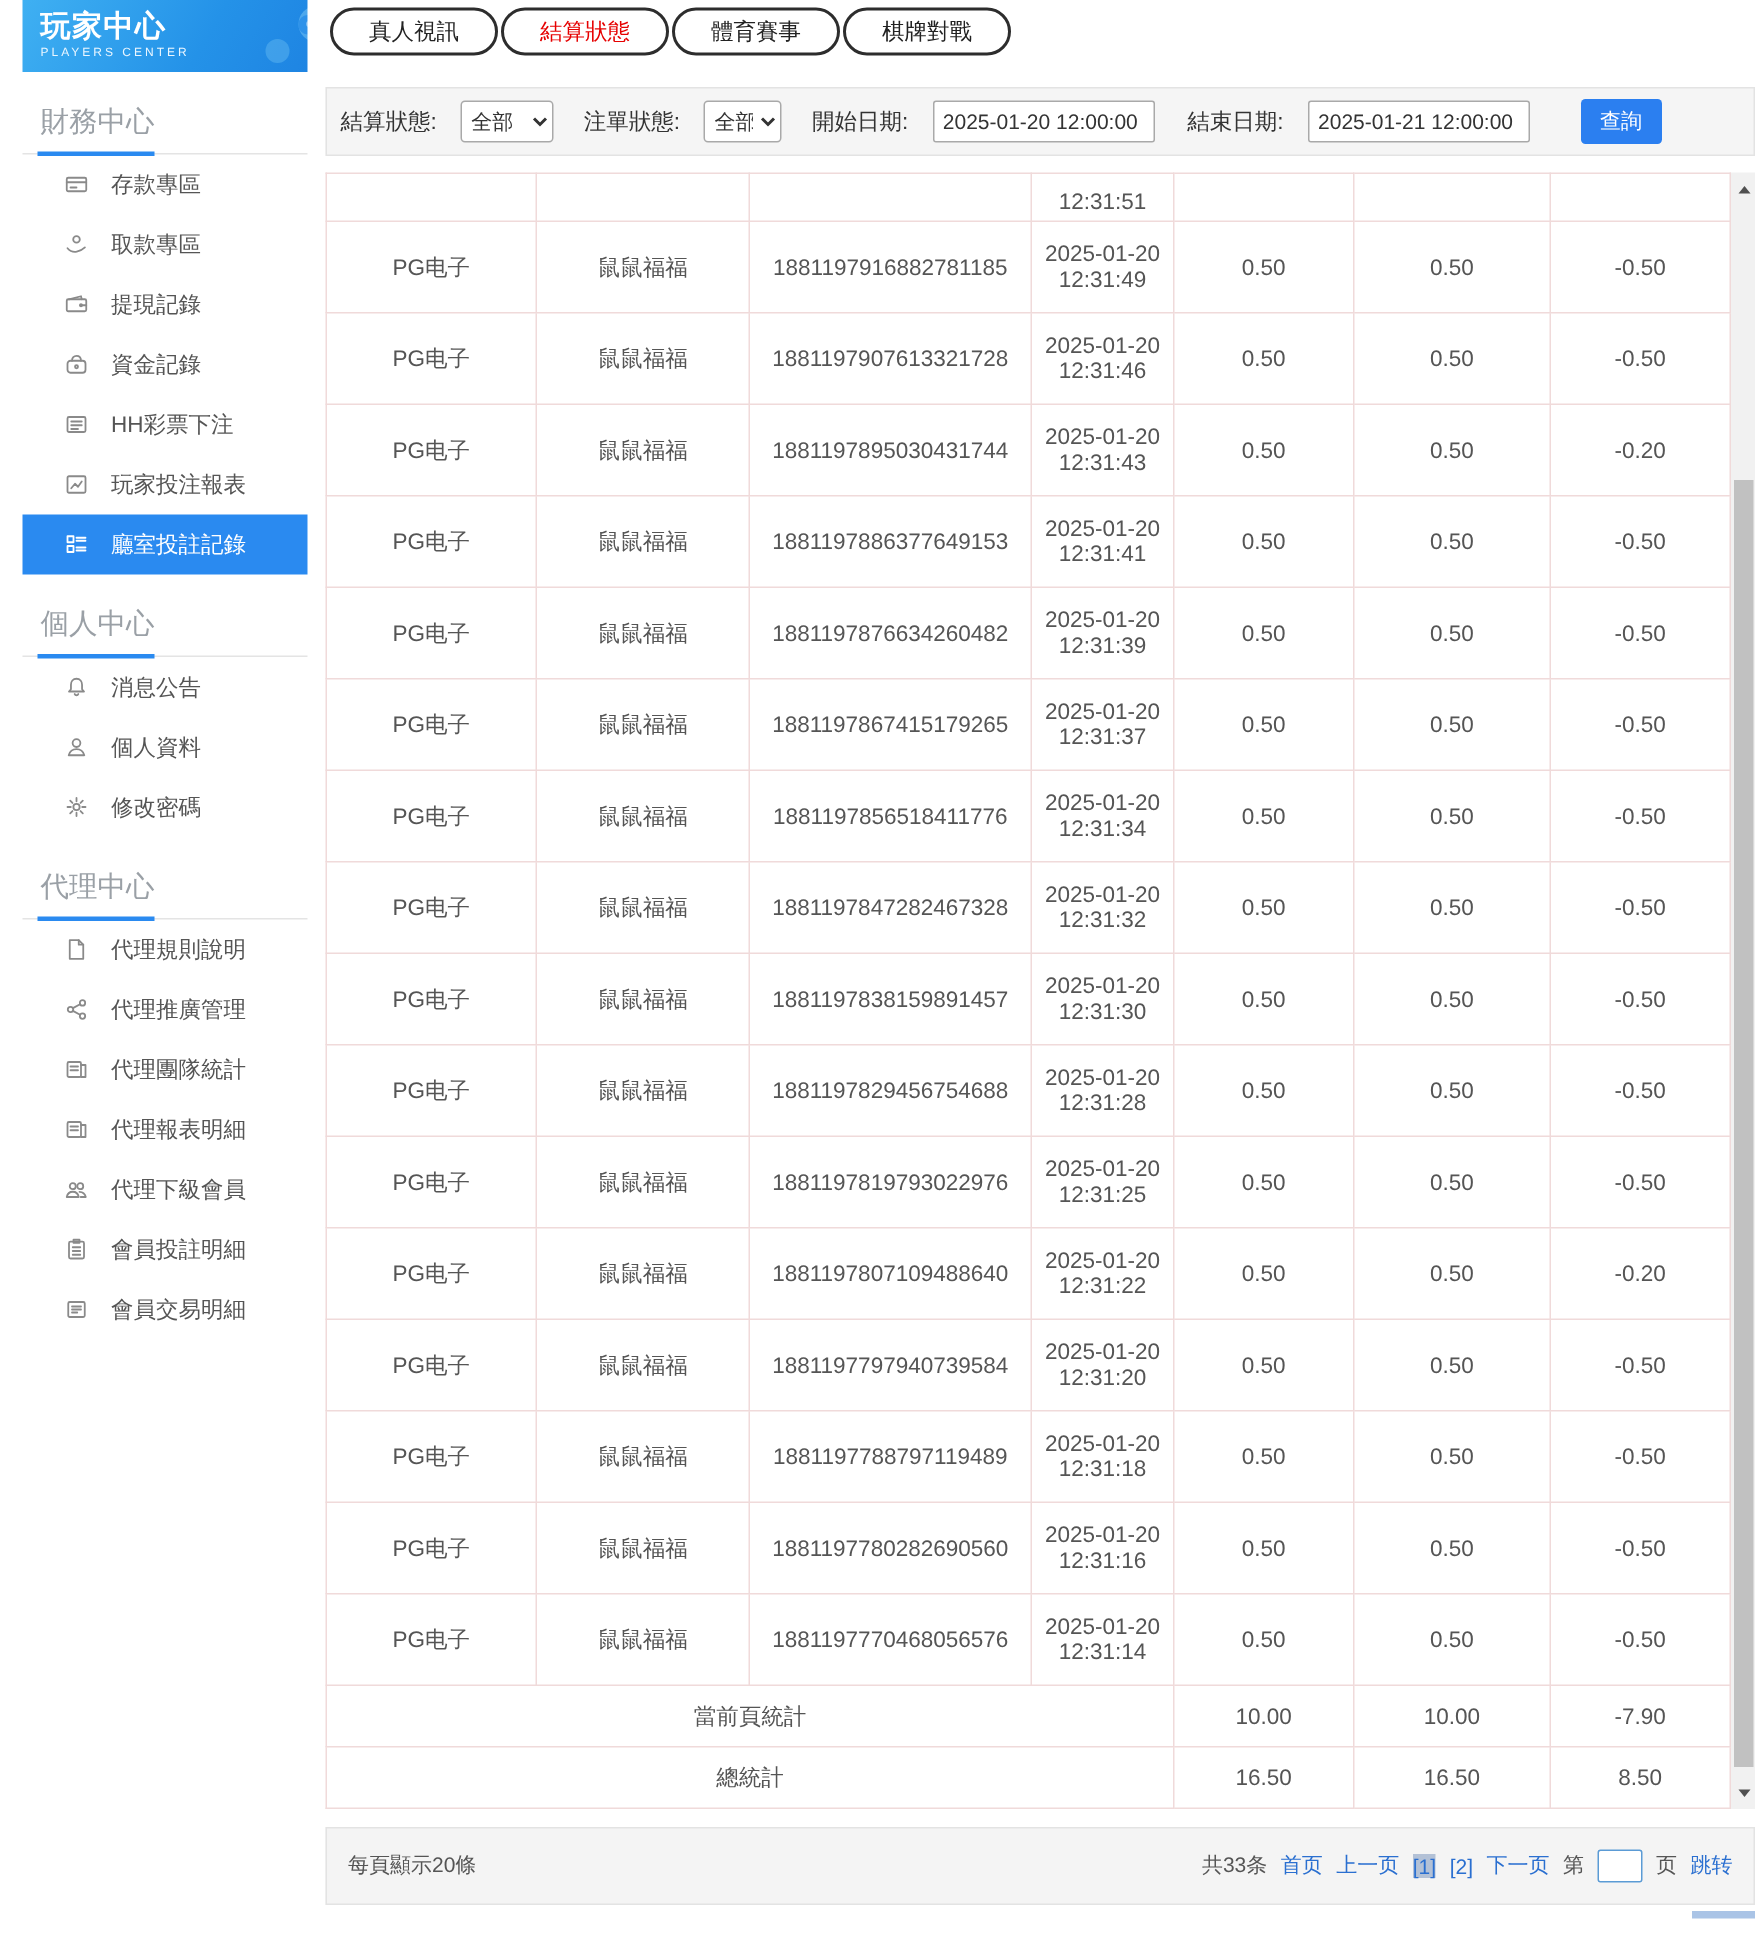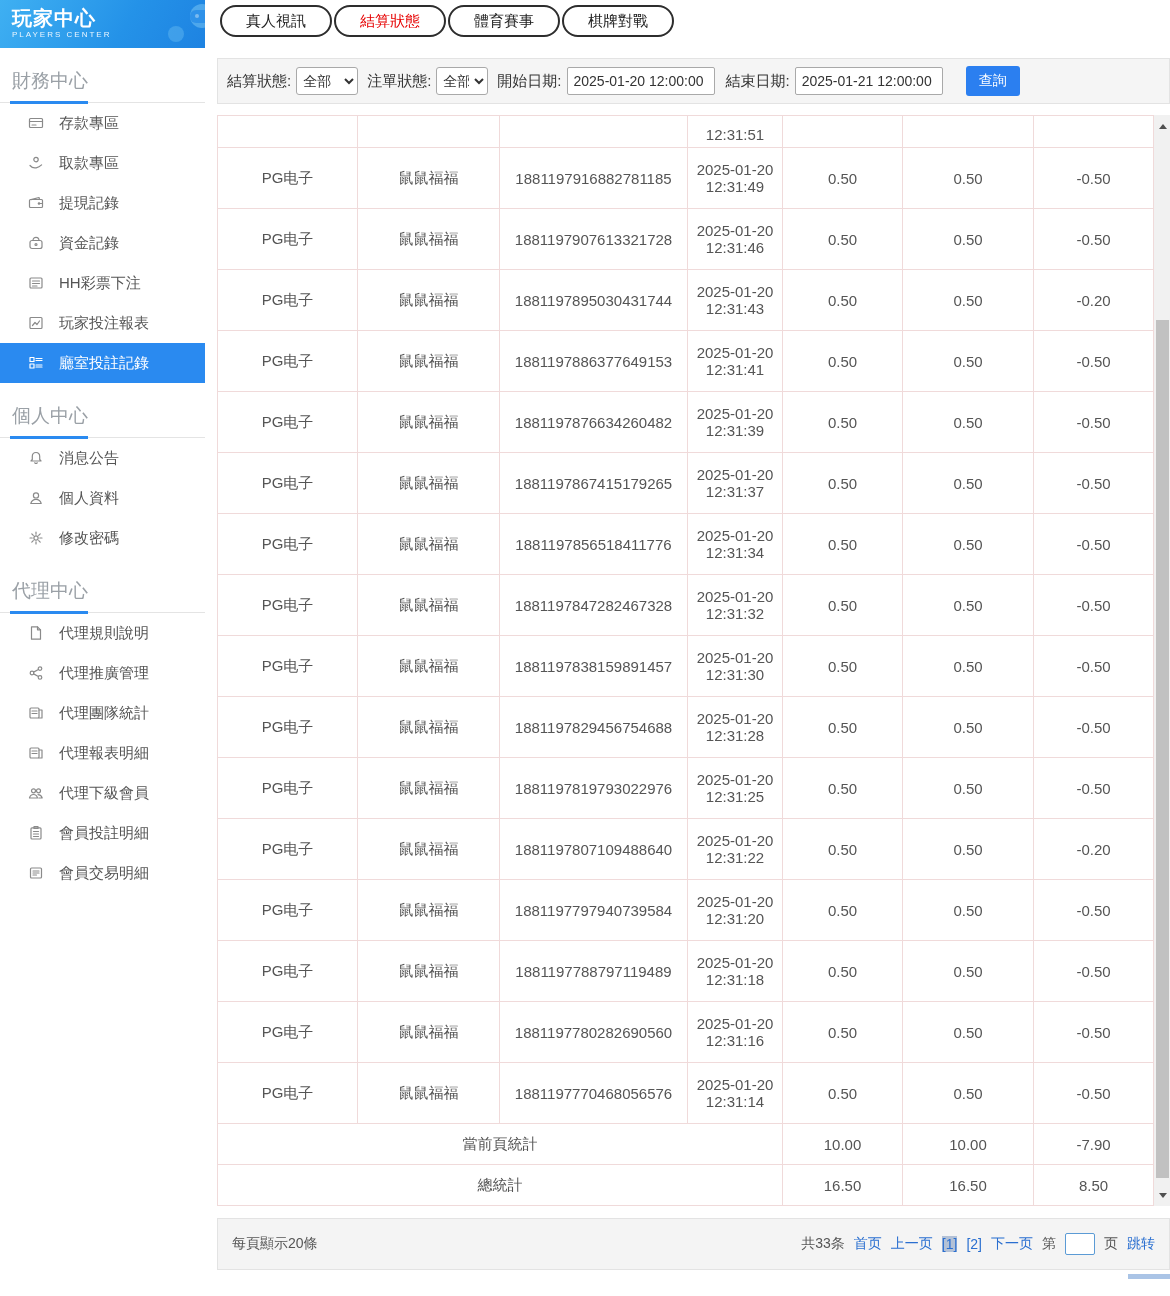--- a/index.html
+++ b/index.html
@@ -1,21 +1,21 @@
 <!DOCTYPE html>
 <html><head>
 <meta charset="utf-8">
 <style>
   * { margin:0; padding:0; box-sizing:border-box; }
   html,body { width:1170px; height:1296px; overflow:hidden; background:#fff;
     font-family:"Liberation Sans","DejaVu Sans",sans-serif; }
 
   
-  .sidebar { position:absolute; left:0; top:0; width:229px; height:930px;
-    background:#fff; border-right:1px solid #eab308; }
+  .sidebar { position:absolute; left:15px; top:0; width:229px; height:930px;
+    background:#fff; border-right:7px solid #eab308; }
   .logo { position:relative; height:48px; overflow:hidden;
     background:linear-gradient(120deg,#3fb0f2 0%,#2492e8 55%,#1c7fe0 100%);
     padding:6px 0 0 12px; }
   .logo-title { color:#fff; font-size:20px; font-weight:bold; letter-spacing:1px; line-height:24px; }
   .logo-sub { color:#eaf6ff; font-size:8px; letter-spacing:2px; }
   .logo-deco { position:absolute; right:4px; top:2px; opacity:.5; }
   .sec-title { margin-top:14px; padding:6px 0 8px 12px; font-size:19px; color:#9aa0a6;
     border-bottom:1px solid #e4e4e4; position:relative; }
   .sec-title::after { content:""; position:absolute; left:10px; bottom:-2px; width:78px; height:3px; background:#2a8af0; }
   .side-item { display:flex; align-items:center; height:40px; padding-left:28px; cursor:pointer; }
@@ -30,21 +30,21 @@
   
   .main { position:absolute; left:205px; top:0; width:965px; height:1296px; background:#fff; }
 
   .tab-bar { display:flex; gap:2px; padding:5px 0 0 15px; }
   .tab-pill { background:#fff; border:2px solid #2d2d2d; border-radius:17px; height:32px;
     padding:0 24px; font-size:15px; color:#222; cursor:pointer;
     font-family:inherit; }
   .tab-pill.active { color:#e60000; }
 
   .filter-bar { margin:21px 0 0 12px; height:46px; background:#f5f5f5;
-    border:1px solid #e3e3e3; display:flex; align-items:center; gap:5px; padding:0 9px; }
+    border:1px solid #e3e3e3; display:flex; align-items:center; gap:16px; padding:0 9px; }
   .f-label { font-size:15px; color:#333; white-space:nowrap; }
   .f-select { height:28px; border:1px solid #a9a9a9; border-radius:3px; background:#fff;
     font-size:14px; color:#333; font-family:inherit; padding:0 2px; }
   .f-select.wide { width:62px; margin-right:4px; }
   .f-select.narrow { width:52px; margin-right:4px; }
   .f-input { height:28px; width:148px; border:1px solid #a9a9a9; border-radius:2px;
     background:#fff; font-size:14px; color:#333; font-family:inherit; padding:0 6px; margin-right:6px; }
   .query-btn { margin-left:12px; height:30px; padding:0 13px; background:#2b7ff0; color:#fff;
     border:none; border-radius:3px; font-size:14px; cursor:pointer; font-family:inherit; }
 

